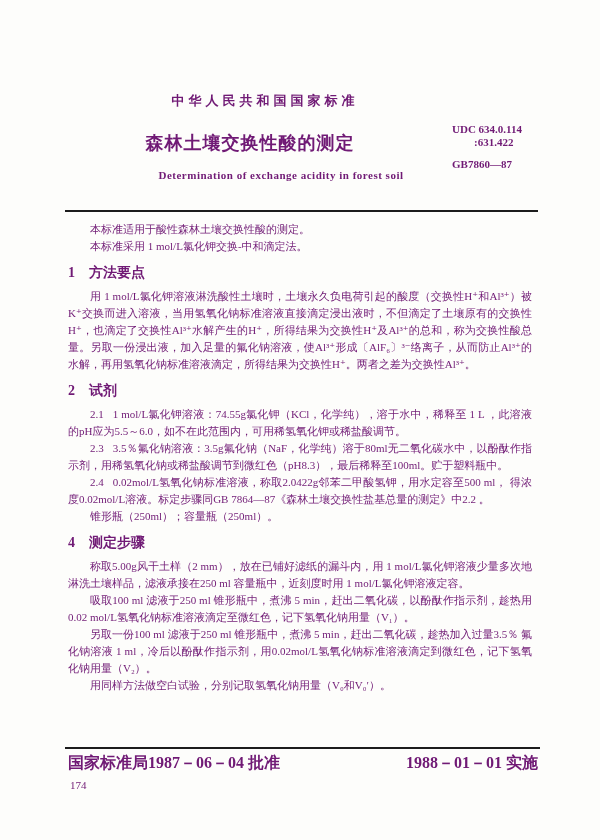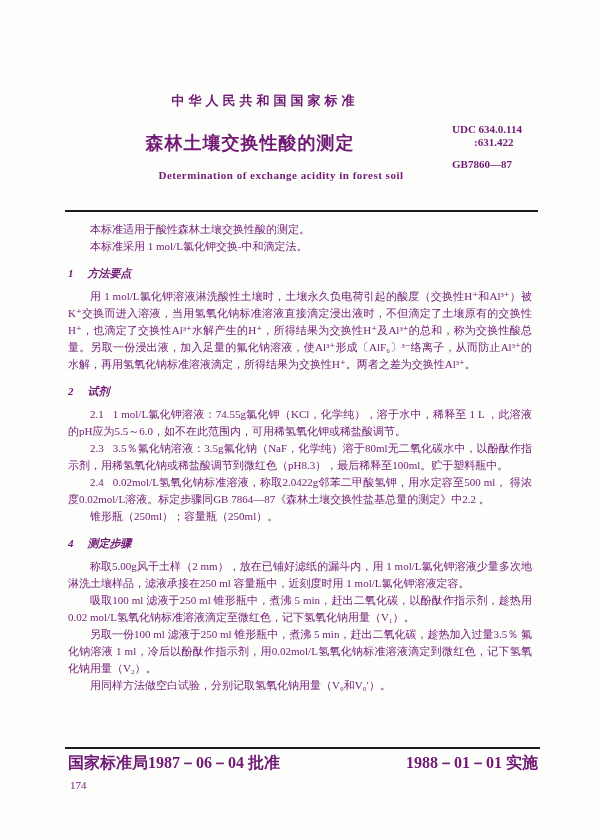--- a/index.html
+++ b/index.html
@@ -56,24 +56,23 @@
     font-size:11px; line-height:17px;
     overflow:hidden;
   }
   .doc-body p {
     margin:0;
     text-align:justify;
     text-indent:2em;
   }
   .sec-head {
     margin:10px 0 7px 0;
-    font-size:11px; font-weight:bold;
+    font-size:14px; font-weight:bold;
     line-height:16px;
     white-space:nowrap;
-    font-style:italic;
   }
   .sec-num { margin-right:14px; }
   .pnum { font-weight:normal; margin-right:9px; }
   .foot-rule {
     position:absolute; top:747px; left:65px; right:60px;
     height:2px; background:#1c1c1c;
   }
   .footer-row {
     position:absolute; top:756px; left:68px; right:62px;
     display:flex; justify-content:space-between;

